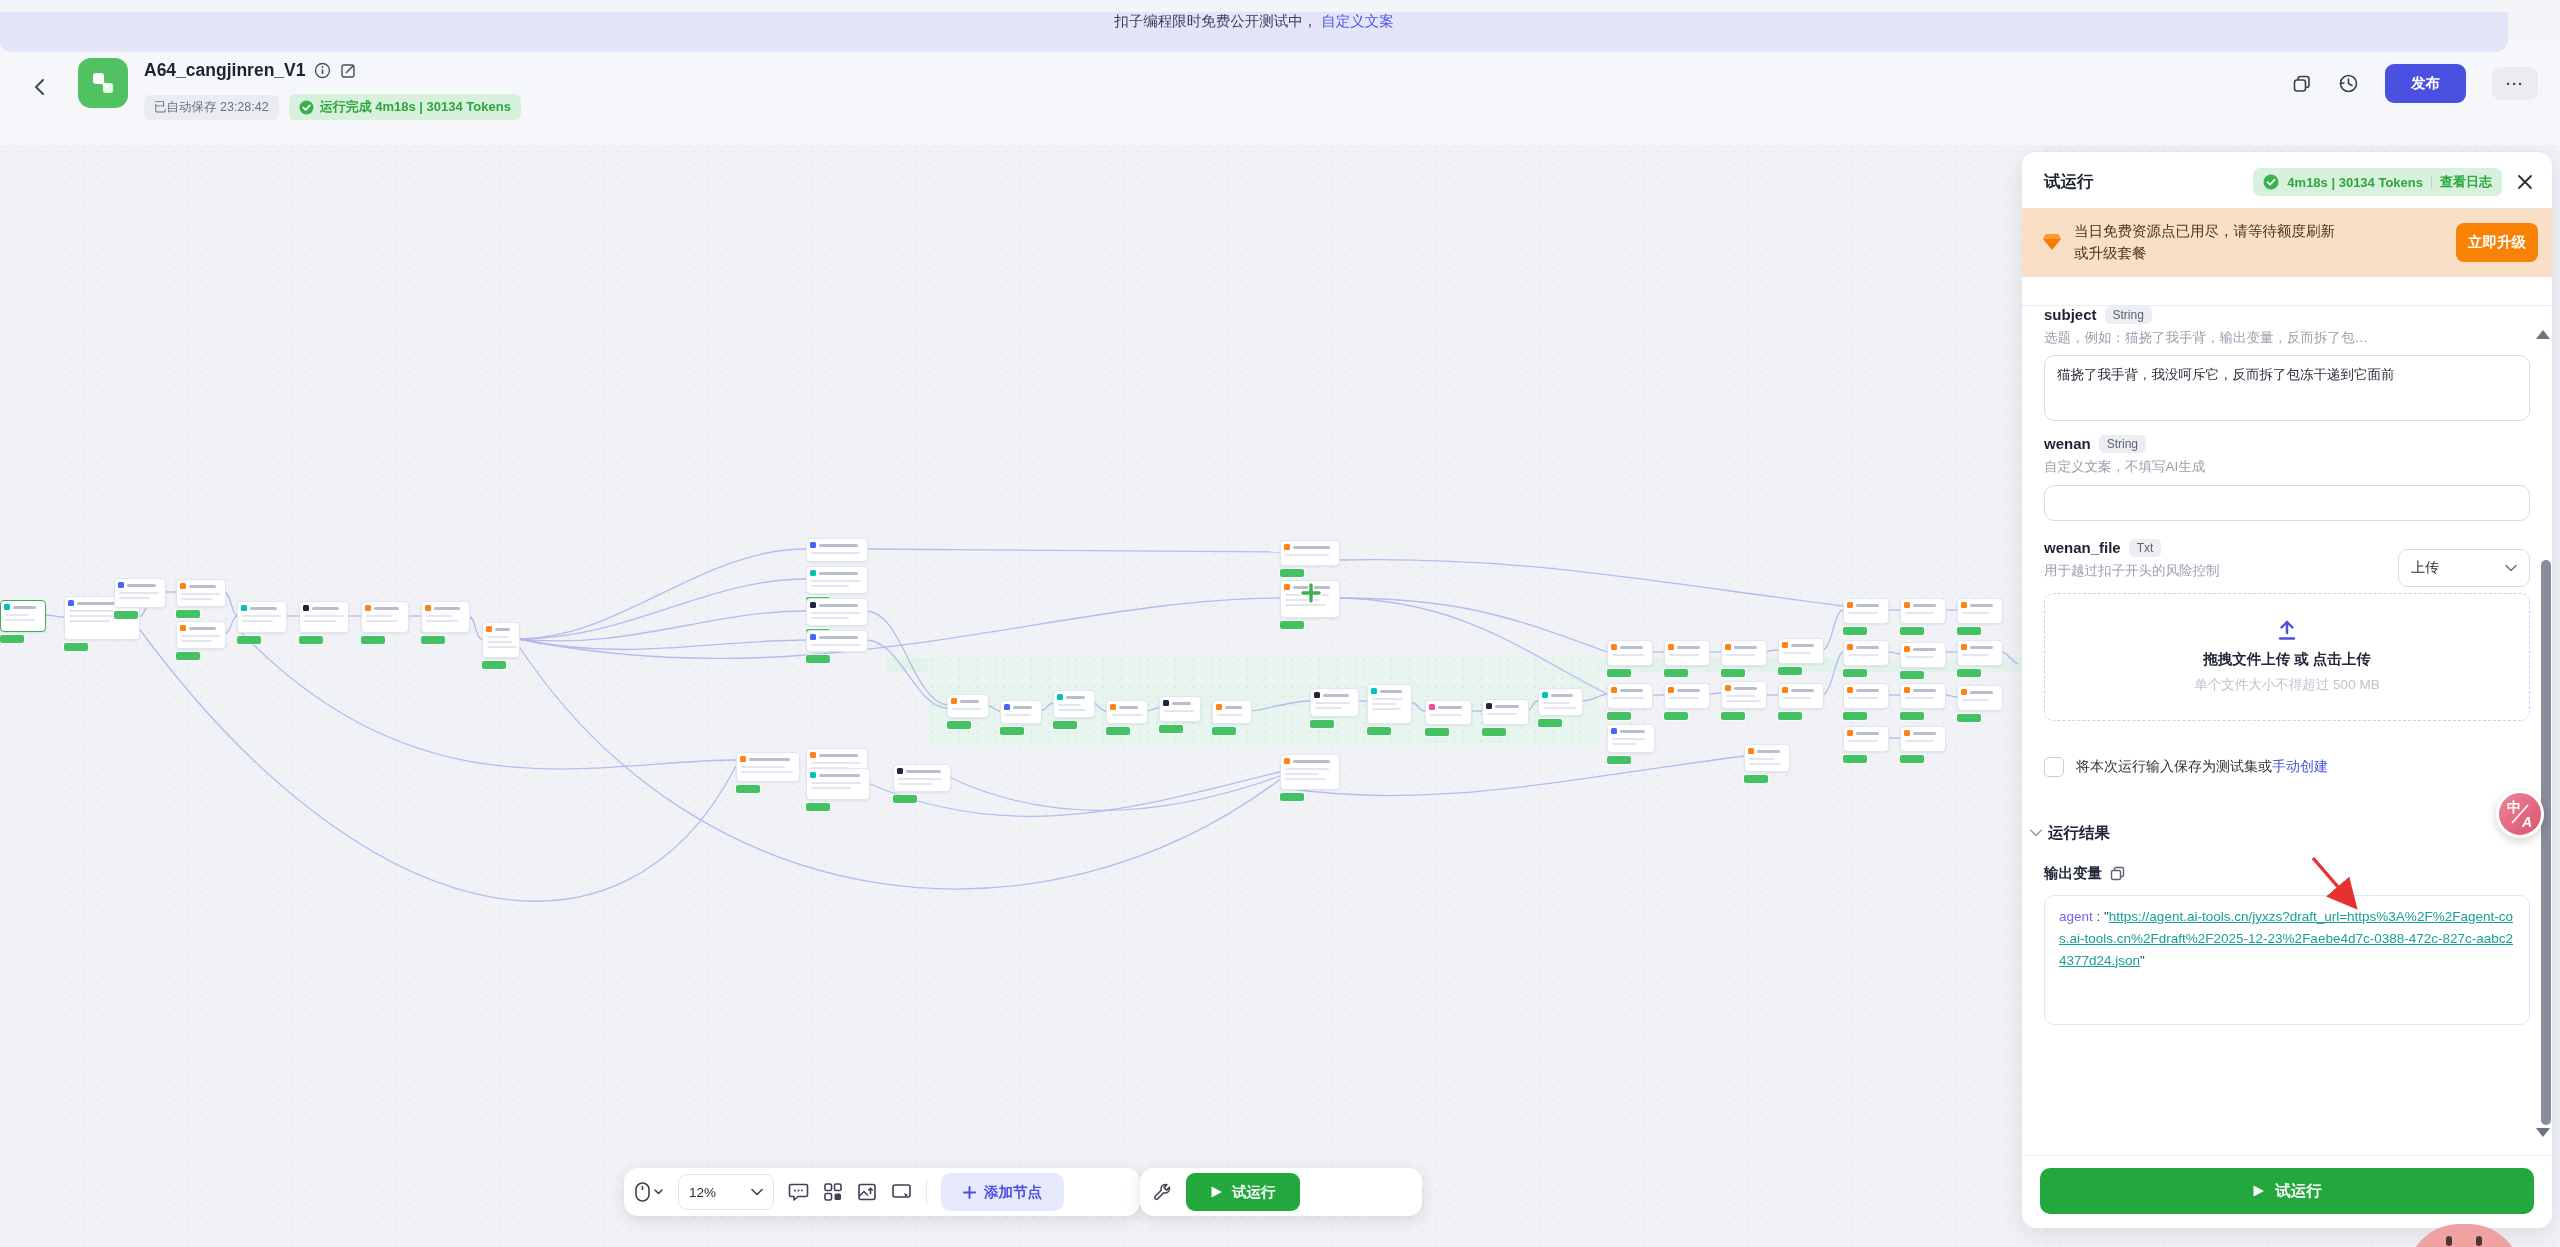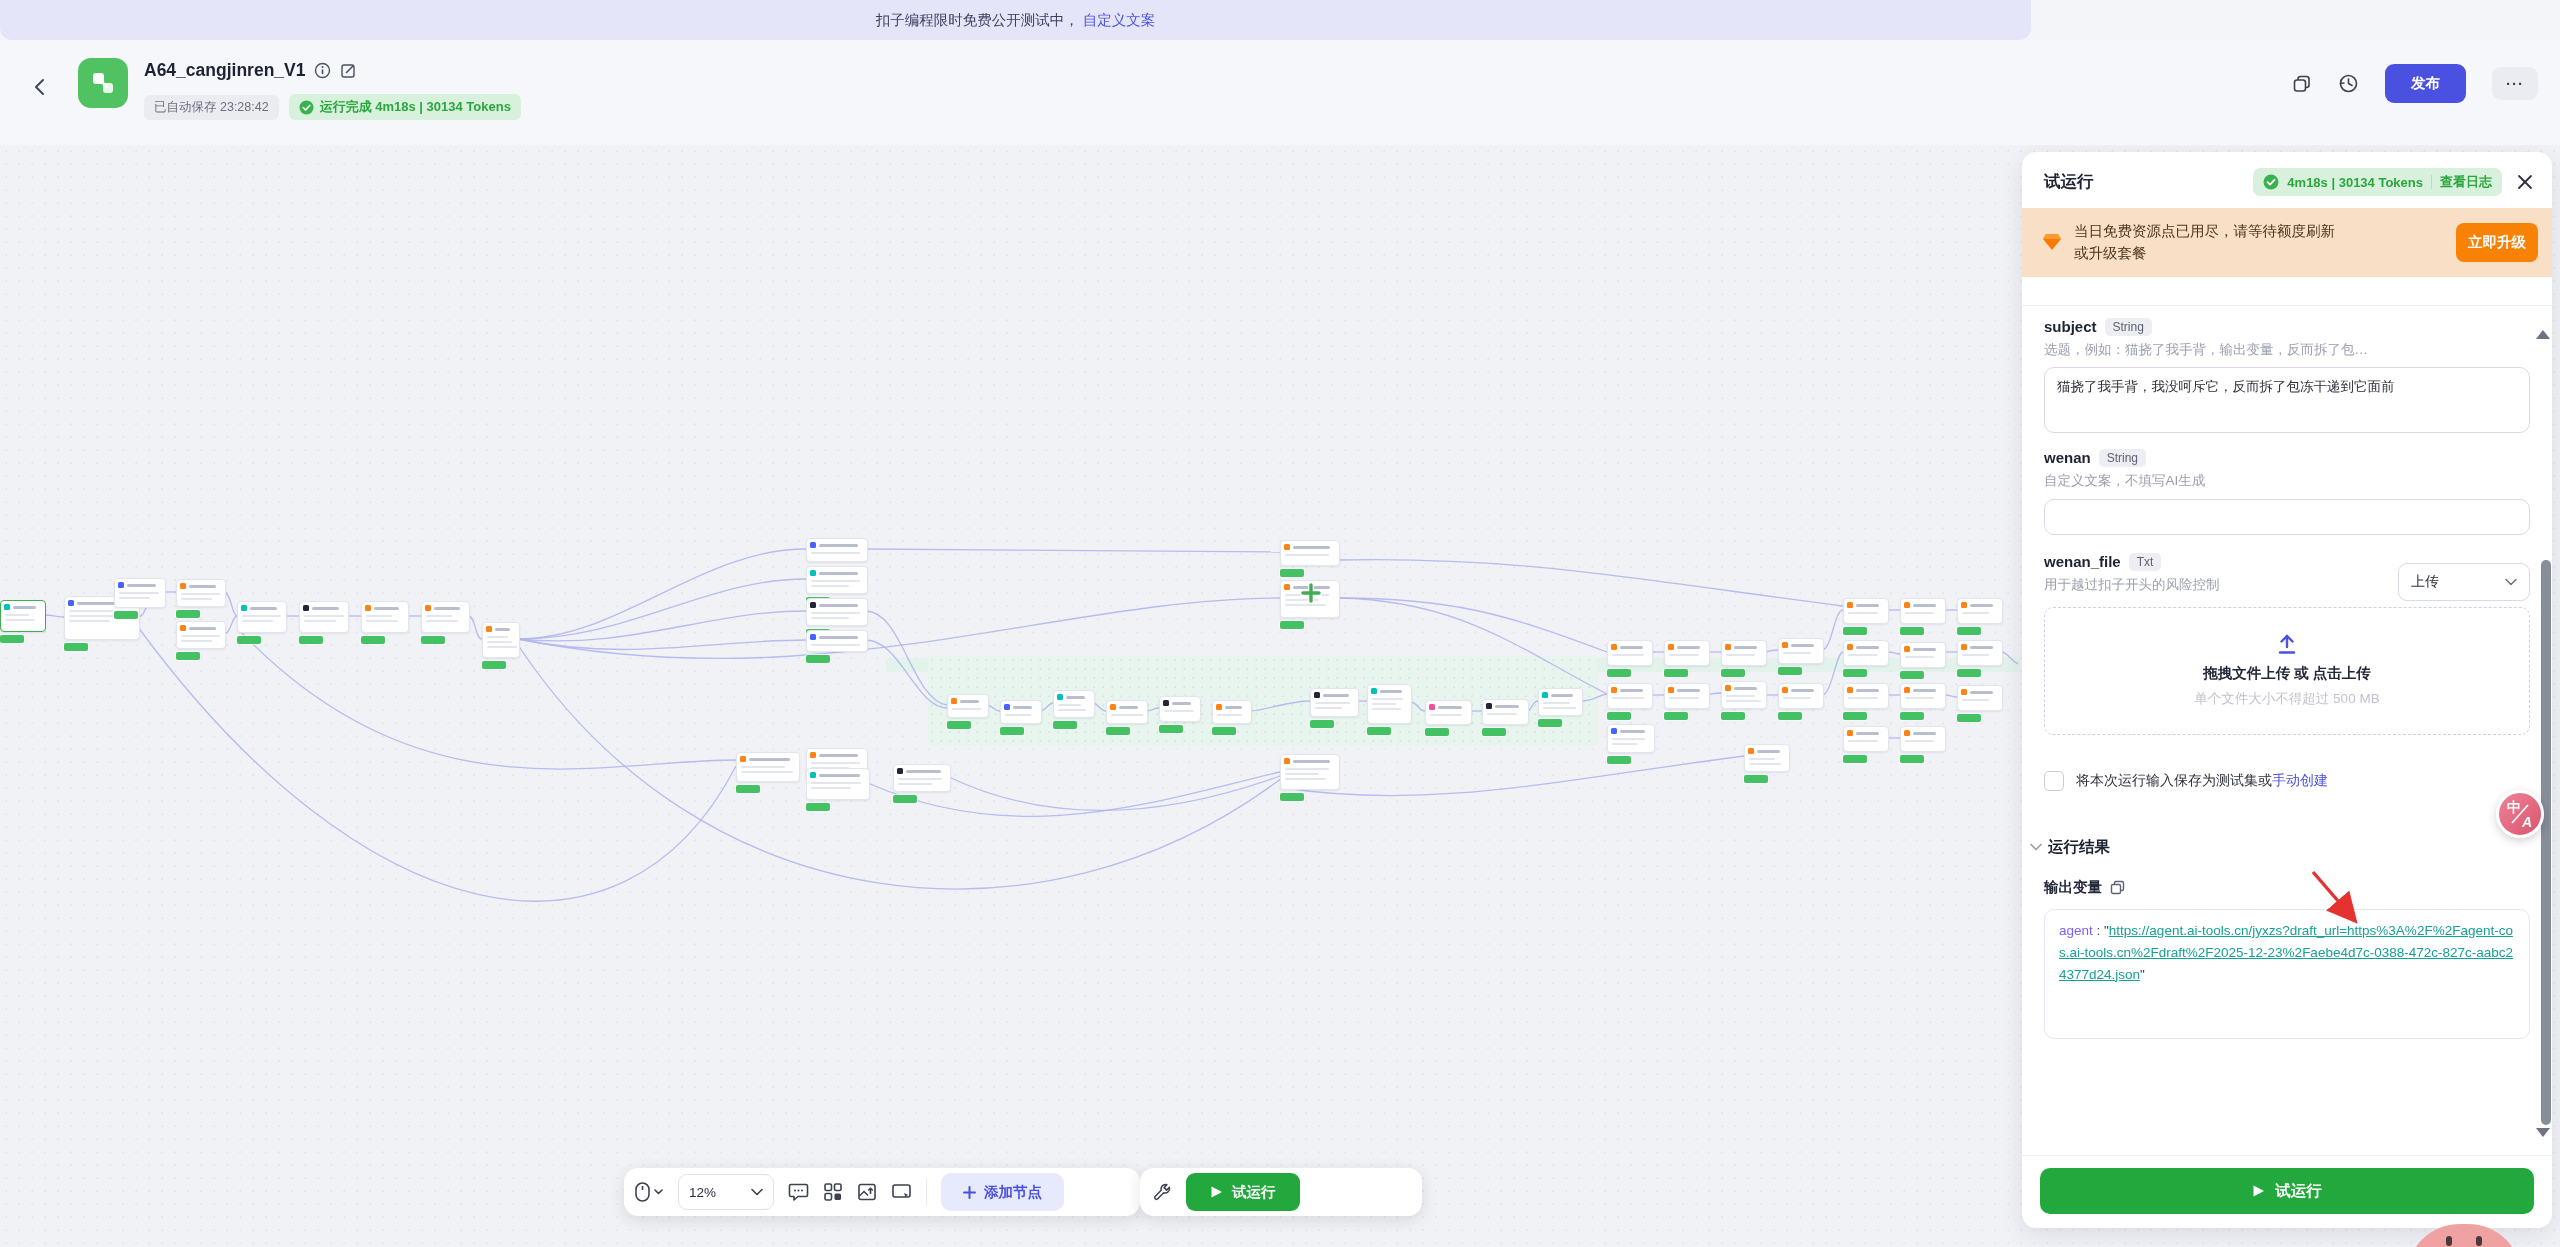--- a/index.html
+++ b/index.html
@@ -1,19 +1,19 @@
 <!DOCTYPE html>
 <html><head>
 <meta charset="utf-8">
 <style>
   html,body{margin:0;padding:0;background:#e9eaef;font-family:"Liberation Sans","DejaVu Sans",sans-serif;}
   .app{position:relative;width:2560px;height:1247px;overflow:hidden;background:#f4f5f8;}
 
   
-  .banner{position:absolute;left:0;top:0;width:2031px;height:40px;background:#e5e5f9;border-radius:0 0 12px 12px;display:flex;align-items:center;justify-content:center;font-size:14.5px;color:#3d4060;z-index:40;}
+  .banner{position:absolute;left:0;top:12px;width:2508px;height:40px;background:#e5e5f9;border-radius:0 0 12px 12px;display:flex;align-items:flex-start;justify-content:center;font-size:14.5px;color:#3d4060;z-index:40;}
   .banner a{color:#4b55e2;text-decoration:none;margin-left:4px;cursor:pointer;}
 
   
   .header{position:absolute;left:0;top:40px;width:2560px;height:105px;background:#f6f7fa;z-index:30;}
   .back{position:absolute;left:30px;top:36px;width:22px;height:22px;color:#41475a;cursor:pointer;}
   .logo{position:absolute;left:78px;top:18px;width:50px;height:50px;border-radius:13px;background:#50c262;display:flex;align-items:center;justify-content:center;}
   .title-row{position:absolute;left:144px;top:20px;display:flex;align-items:center;gap:9px;}
   .wf-title{font-size:17.5px;font-weight:bold;color:#1d2333;}
   .mini-ic{color:#4a5060;display:flex;align-items:center;}
   .sub-row{position:absolute;left:144px;top:54px;display:flex;align-items:center;gap:10px;}
@@ -63,21 +63,21 @@
   .p-body{padding:14px 22px 0 22px;}
   .in-row{display:flex;align-items:center;margin-top:14px;}
   .sec-title{font-size:15.5px;font-weight:bold;color:#1d2333;}
   .jsonmode{margin-left:auto;display:flex;align-items:center;gap:8px;font-size:14px;color:#2a2f3a;}
   .toggle{width:36px;height:19px;border-radius:10px;background:#e1e3f3;position:relative;cursor:pointer;}
   .toggle .knob{position:absolute;left:2px;top:2px;width:15px;height:15px;border-radius:50%;background:#fff;box-shadow:0 1px 3px rgba(0,0,0,.2);}
   .ai-pill{margin-left:16px;display:flex;align-items:center;background:#f1e7fe;border-radius:8px;overflow:hidden;cursor:pointer;}
   .ai-main{display:flex;align-items:center;gap:6px;padding:7px 10px;font-size:13.5px;font-weight:bold;color:#8a24e4;}
   .ai-chev{padding:7px 8px;border-left:1px solid #e4d6fb;color:#8a24e4;display:flex;}
   .hr{height:1px;background:#ebedf2;margin:14px -22px 0 -22px;}
-  .fld-name-row{display:flex;align-items:center;gap:8px;margin-top:12px;}
+  .fld-name-row{display:flex;align-items:center;gap:8px;}
   .fld-name{font-size:15px;font-weight:bold;color:#1d2333;}
   .fld-type{background:#edeef3;color:#5d6372;font-size:12px;border-radius:5px;padding:2px 8px;}
   .fld-desc{margin-top:5px;font-size:13.5px;color:#9ba0ae;white-space:nowrap;overflow:hidden;text-overflow:ellipsis;}
   .txtarea{margin-top:8px;width:100%;box-sizing:border-box;height:66px;border:1px solid #d8dbe6;border-radius:10px;padding:8px 12px;font-size:13.5px;line-height:1.6;color:#2a2f3a;resize:none;font-family:inherit;outline:none;background:#fff;}
   .inp{margin-top:9px;width:100%;box-sizing:border-box;height:36px;border:1px solid #d8dbe6;border-radius:10px;padding:0 12px;font-size:13.5px;color:#2a2f3a;outline:none;background:#fff;}
   .wfile-block{position:relative;margin-top:18px;}
   .upl-select{position:absolute;right:0;top:10px;width:132px;height:38px;border:1px solid #d8dbe6;border-radius:9px;background:#fff;display:flex;align-items:center;justify-content:space-between;padding:0 12px;font-size:14px;color:#2a2f3a;cursor:pointer;box-sizing:border-box;}
   .dropzone{margin-top:13px;border:1.5px dashed #ccd1e8;border-radius:9px;height:126px;display:flex;flex-direction:column;align-items:center;justify-content:center;gap:7px;cursor:pointer;background:#fff;}
   .dz-main{font-size:14.5px;color:#23283a;font-weight:bold;}
   .dz-hint{font-size:13.5px;color:#bfc3d0;}

